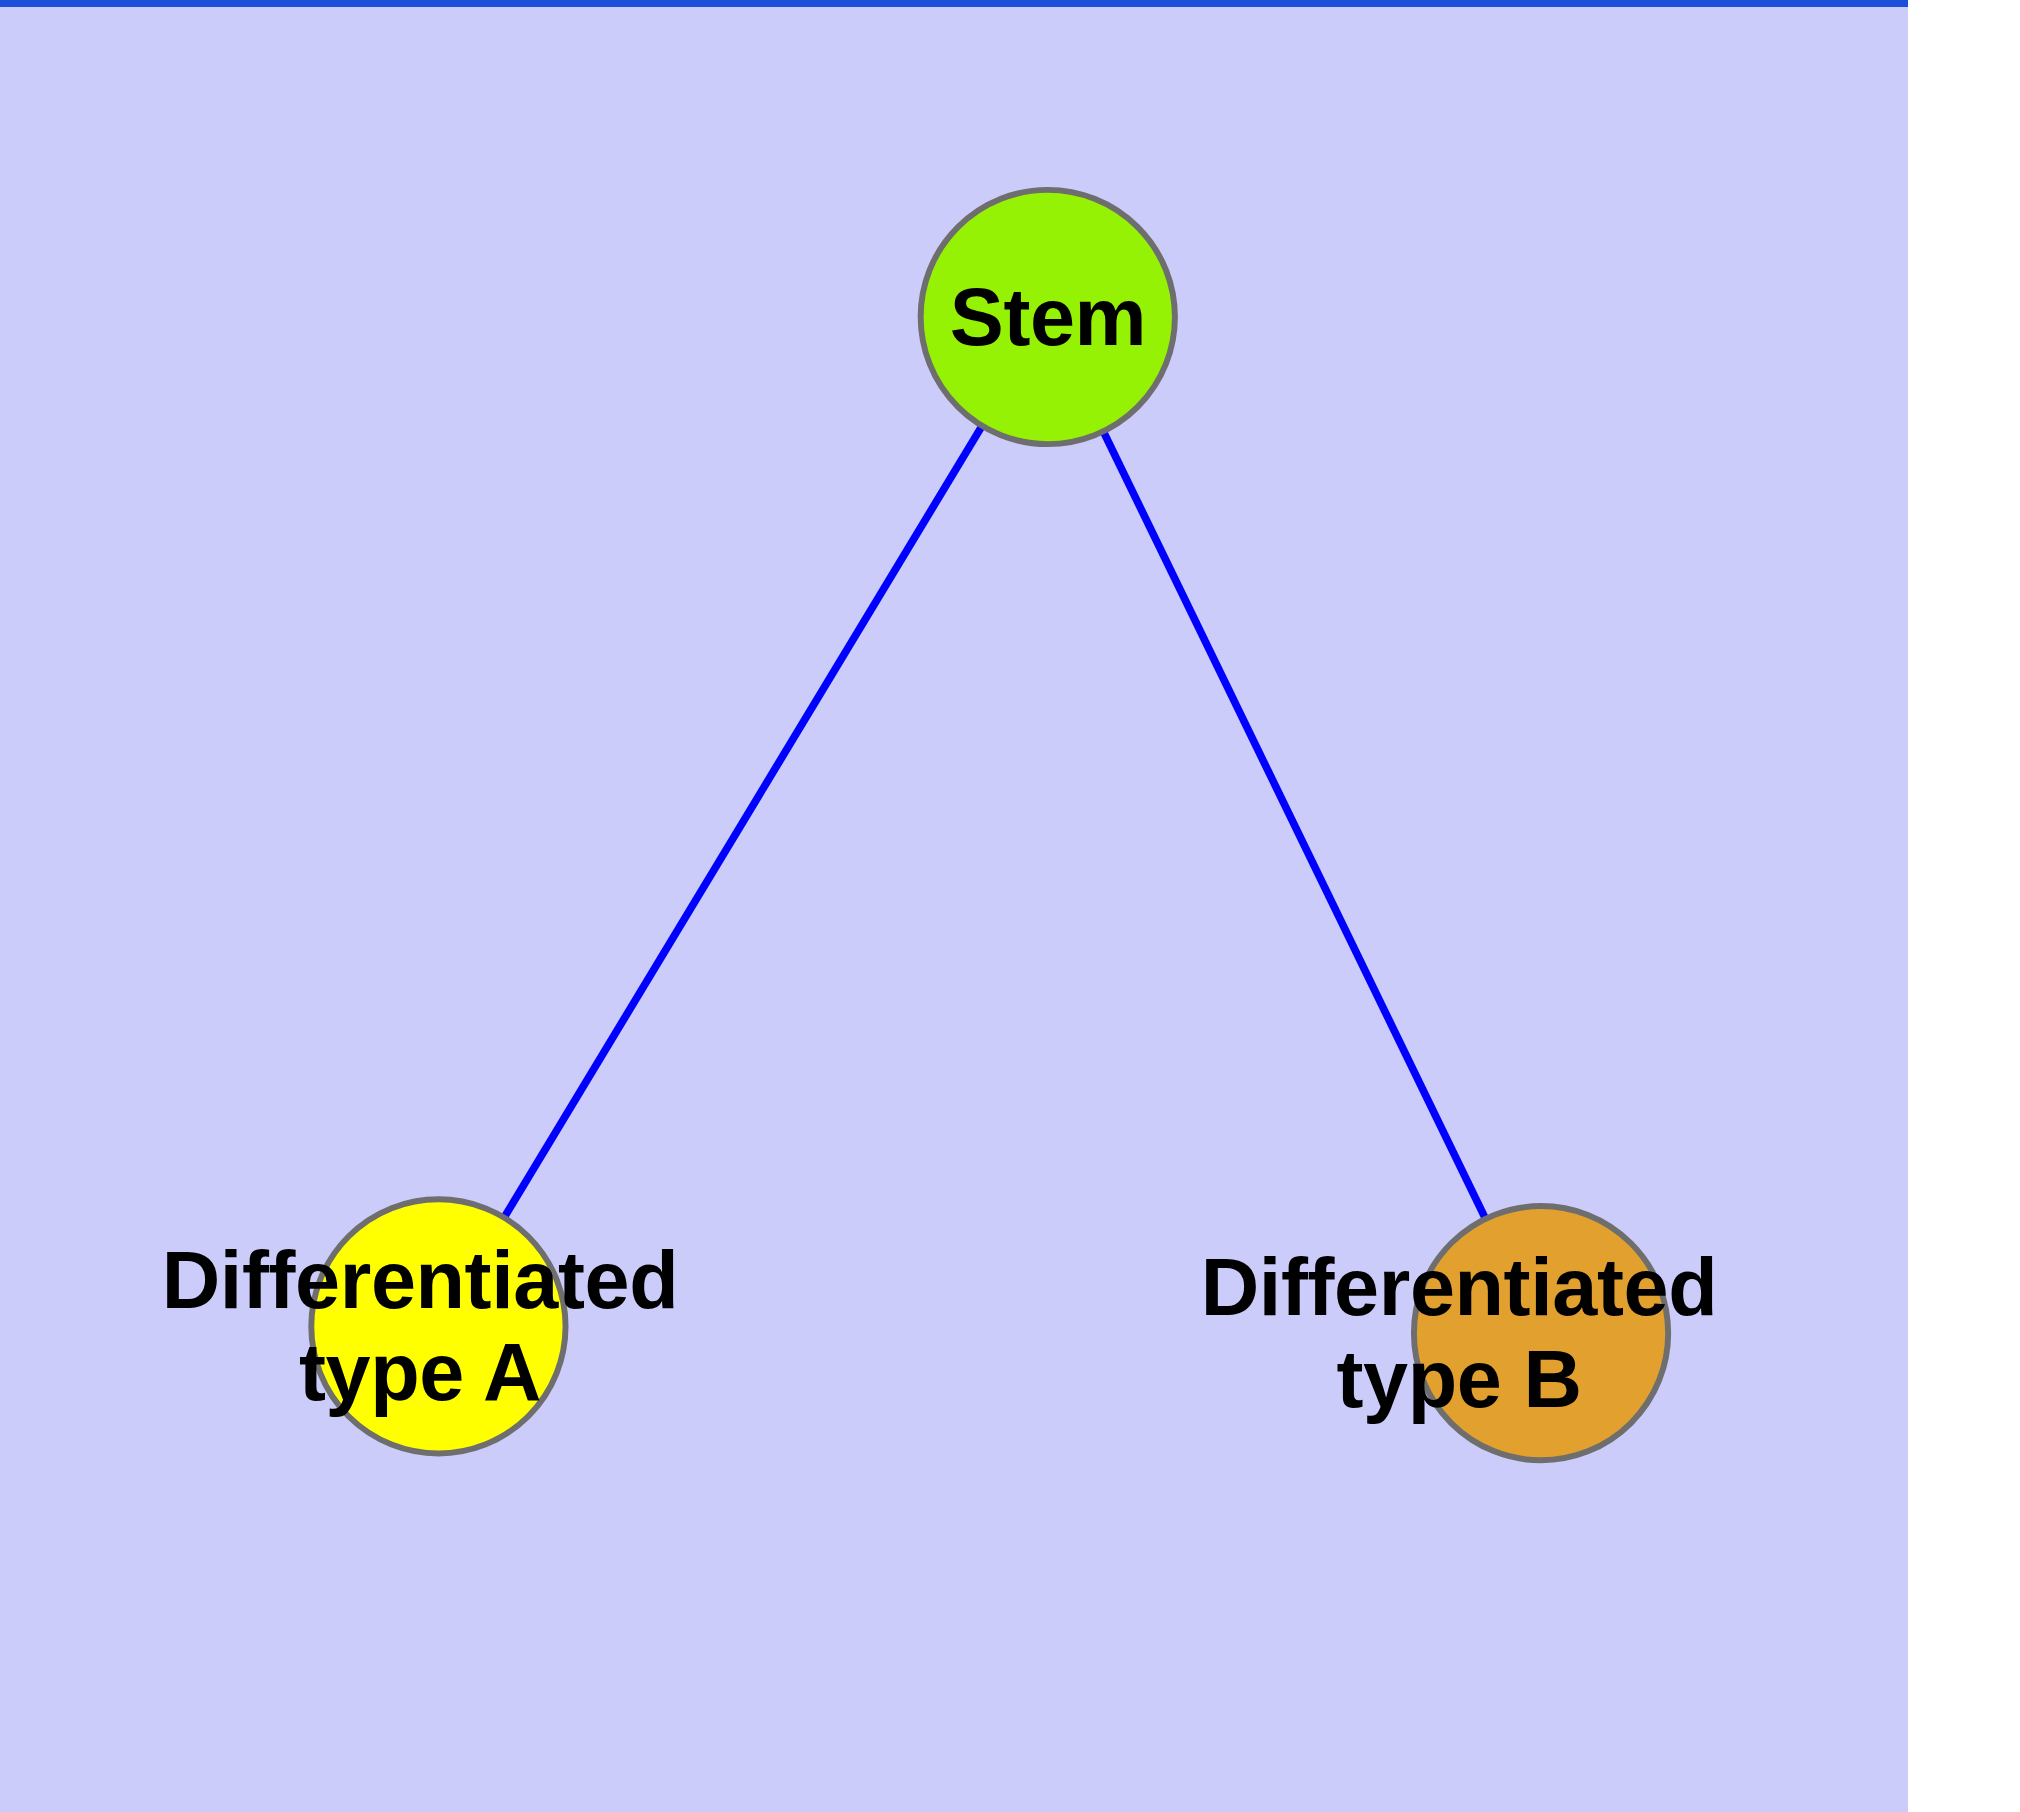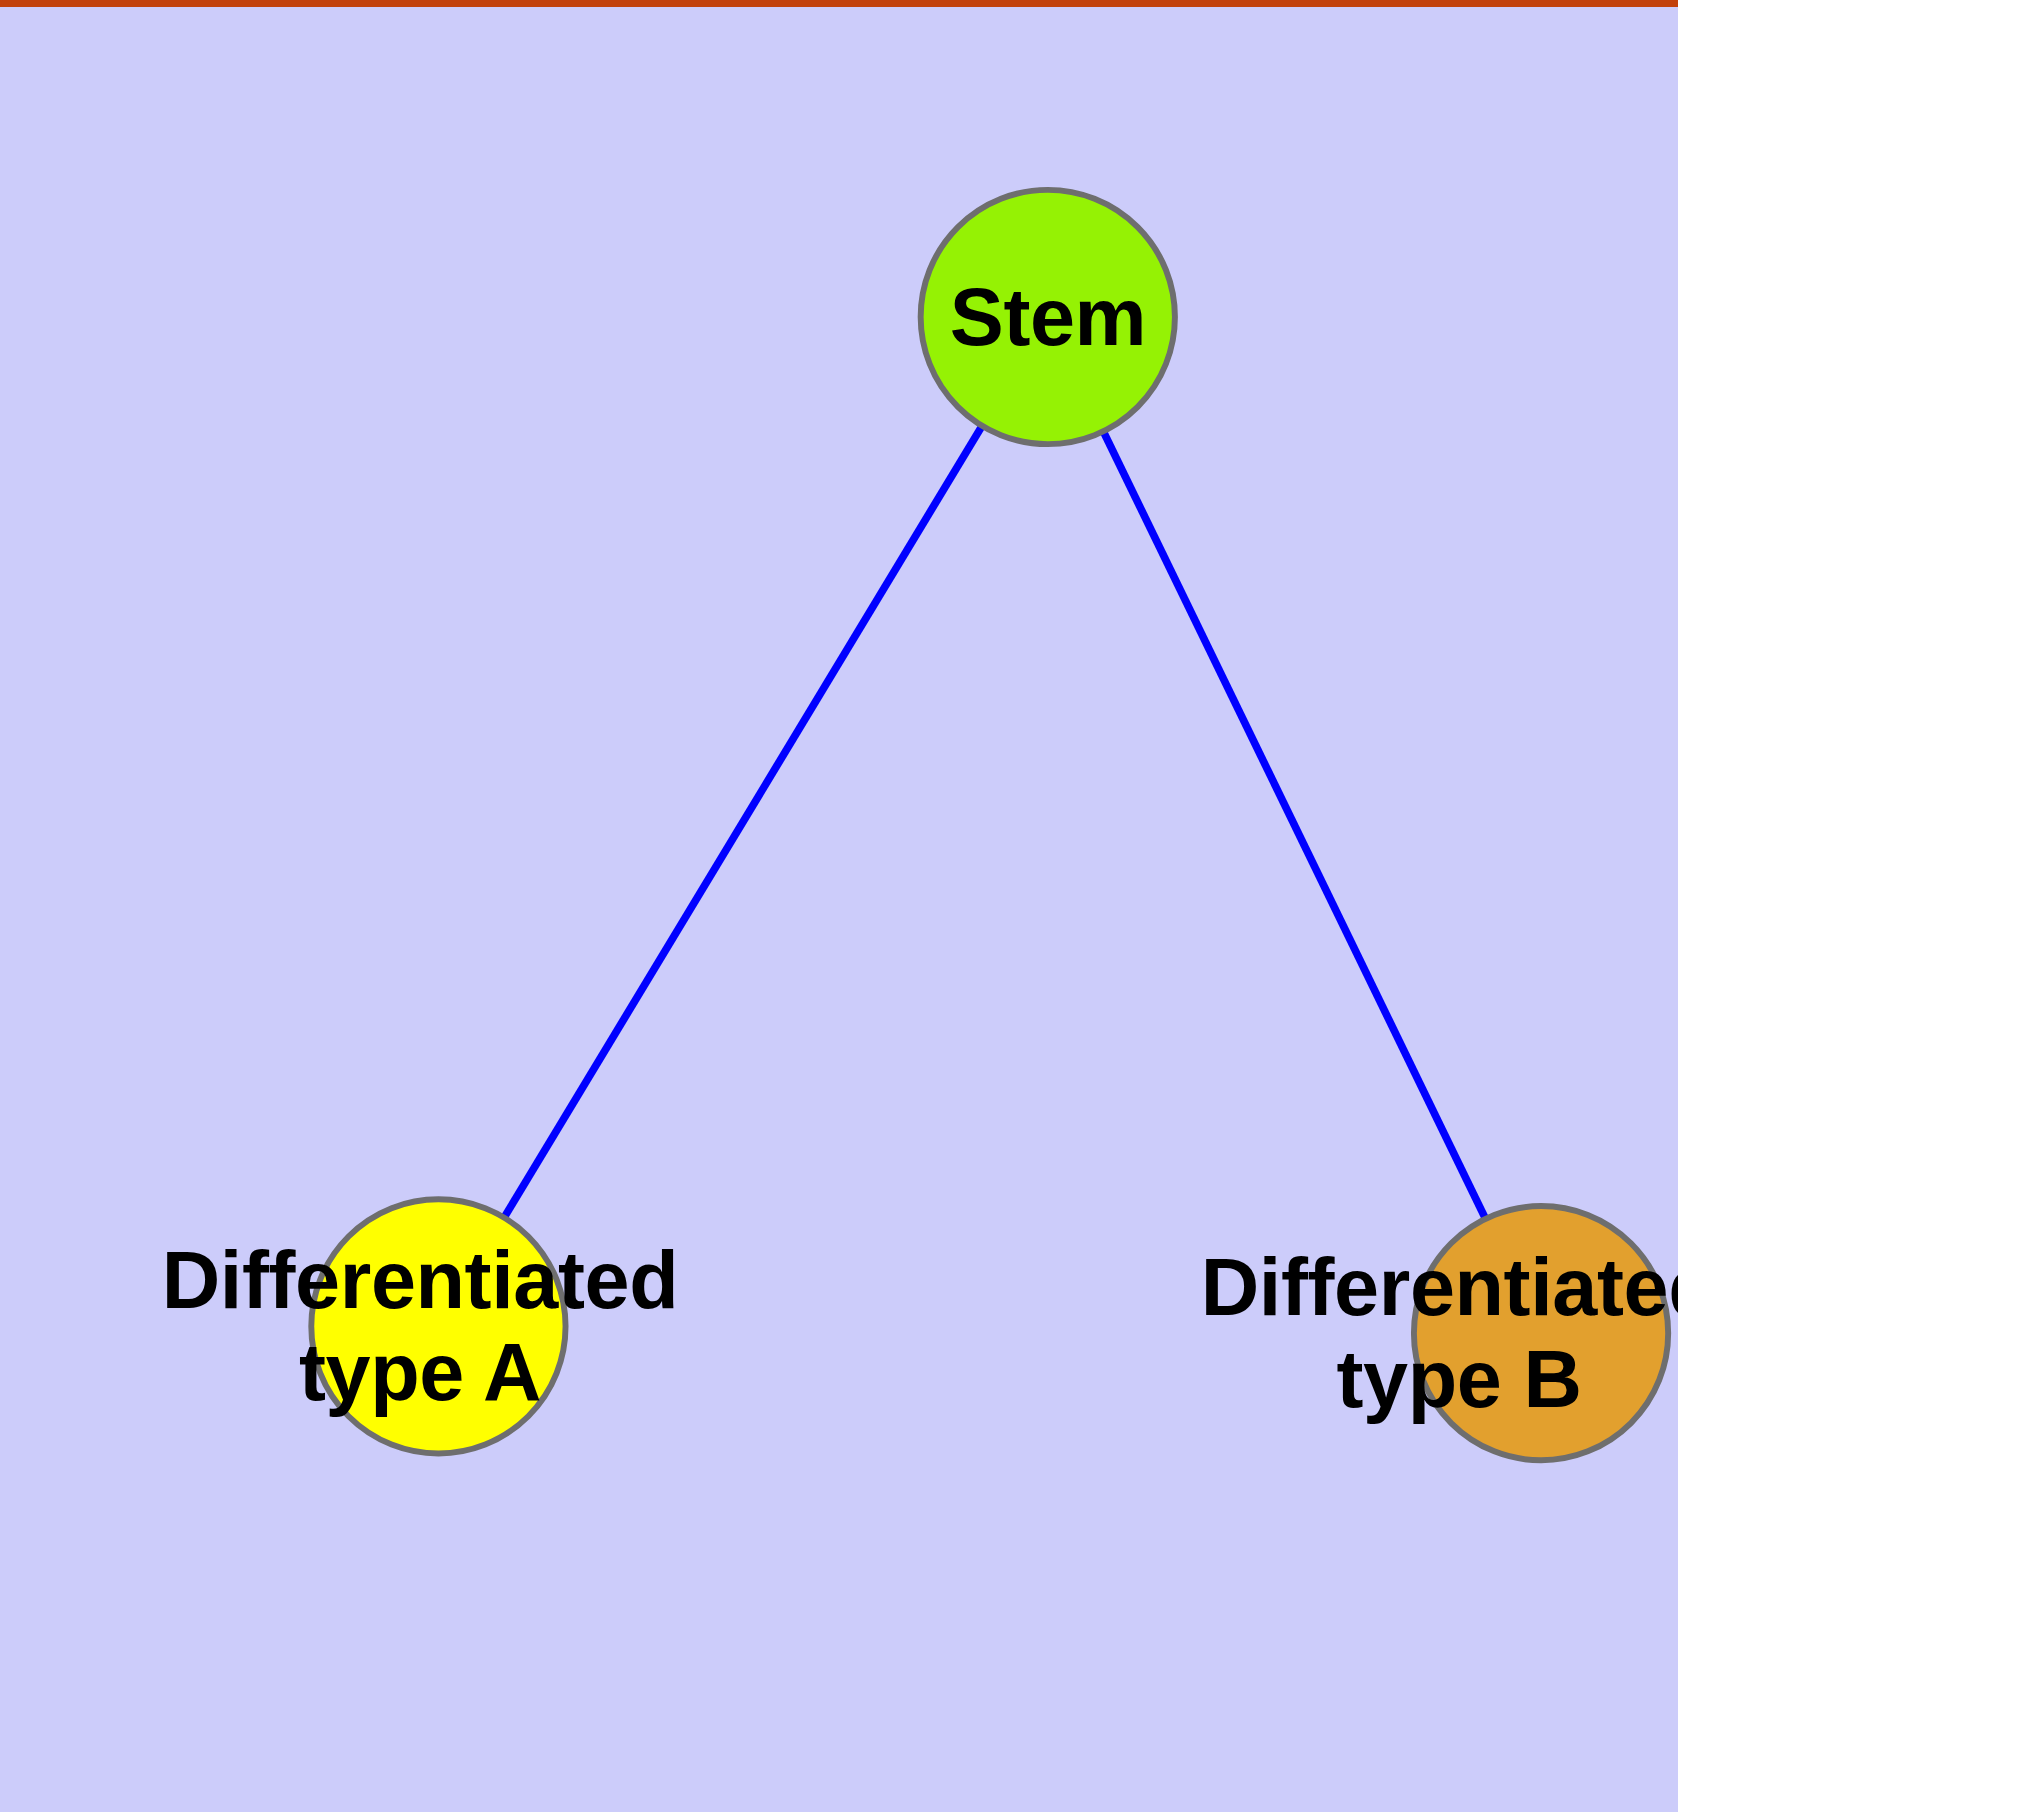--- a/index.html
+++ b/index.html
@@ -3,23 +3,23 @@
 <meta charset="utf-8">
 <title>Cell differentiation graph</title>
 <style>
   html, body {
     margin: 0;
     padding: 0;
     background: #ffffff;
   }
   #canvas {
     position: relative;
-    width: 1678px;
+    width: 1908px;
     height: 1812px;
-    background: #c2410c;
+    background: #1d4ed8;
     overflow: hidden;
     font-family: "Liberation Sans", sans-serif;
   }
   #plot-area {
     position: absolute;
     left: 0;
     top: 6.8px;
     width: 2021px;
     height: 1805px;
     background: #ccccfa;

